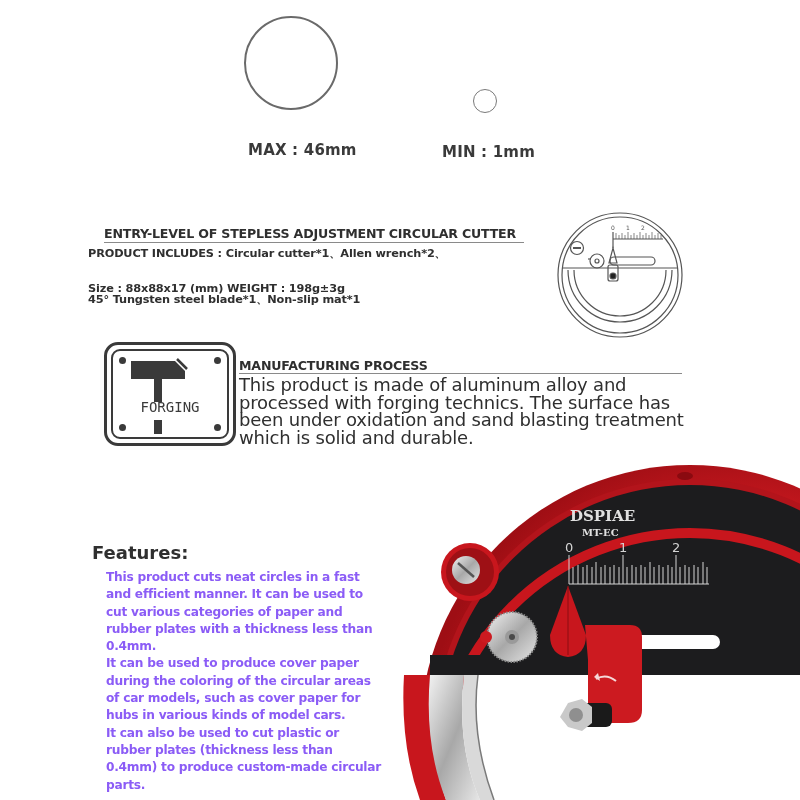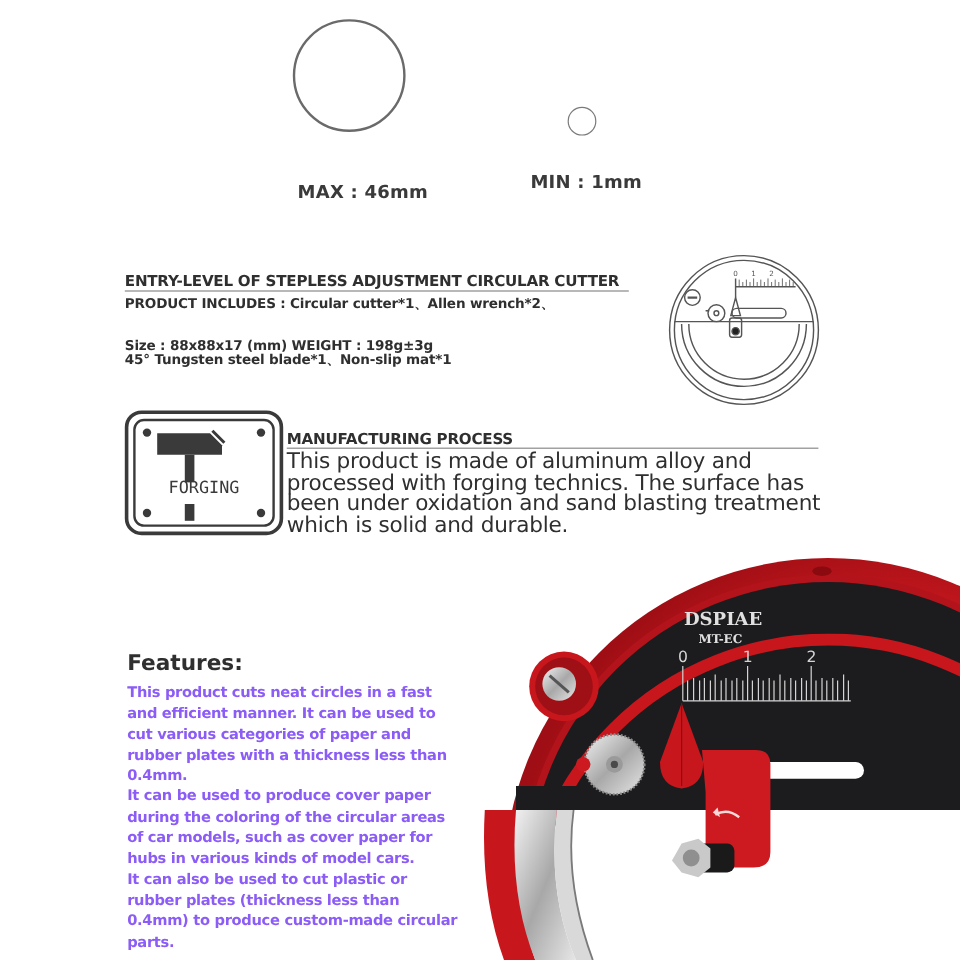--- a/index.html
+++ b/index.html
@@ -1,32 +1,32 @@
 <!DOCTYPE html>
 <html><head>
 <meta charset="utf-8">
 <style>
   html,body{margin:0;padding:0;background:#ffffff;}
   body{width:800px;height:800px;position:relative;overflow:hidden;font-family:"DejaVu Sans",sans-serif;color:#2f2f2f;}
   .abs{position:absolute;}
   .size-label{font-weight:bold;font-size:15px;color:#3a3a3a;letter-spacing:0.2px;}
   .spec-title{left:104px;top:226px;width:420px;font-weight:bold;font-size:12.6px;color:#2f2f2f;border-bottom:1.5px solid #8a8a8a;padding-bottom:1px;white-space:nowrap;letter-spacing:-0.2px;}
-  .spec-line{left:104px;font-weight:bold;font-size:11.3px;color:#2f2f2f;white-space:nowrap;letter-spacing:-0.15px;}
+  .spec-line{left:88px;font-weight:bold;font-size:11.3px;color:#2f2f2f;white-space:nowrap;letter-spacing:-0.15px;}
   .mfg-title{left:239px;top:358px;width:443px;font-weight:bold;font-size:12.6px;border-bottom:1.5px solid #8a8a8a;padding-bottom:0px;letter-spacing:-0.2px;}
   .mfg-body{left:239px;top:376px;width:450px;font-weight:normal;font-size:18px;line-height:17.5px;letter-spacing:-0.2px;color:#2f2f2f;}
-  .feat-title{left:106px;top:542px;font-weight:bold;font-size:18px;color:#2f2f2f;text-align:center;}
+  .feat-title{left:92px;top:542px;font-weight:bold;font-size:18px;color:#2f2f2f;text-align:center;}
   .feat-body{left:106px;top:569px;width:280px;font-weight:bold;font-size:12.2px;line-height:17.3px;letter-spacing:-0.25px;color:#8b5cf6;}
   .feat-body p{margin:0;}
 </style>
 </head>
 <body>
 
 <div class="abs" style="left:244px;top:16px;width:94px;height:94px;border:2px solid #6a6a6a;border-radius:50%;box-sizing:border-box;"></div>
 <div class="abs" style="left:473px;top:89px;width:24px;height:24px;border:1.5px solid #7a7a7a;border-radius:50%;box-sizing:border-box;"></div>
-<div class="abs size-label" style="left:248px;top:151px;text-align:right;">MAX : 46mm</div>
+<div class="abs size-label" style="left:248px;top:141px;text-align:right;">MAX : 46mm</div>
 <div class="abs size-label" style="left:442px;top:143px;">MIN : 1mm</div>
 
 <div class="abs spec-title">ENTRY-LEVEL OF STEPLESS ADJUSTMENT CIRCULAR CUTTER</div>
 <div class="abs spec-line" style="top:246px;">PRODUCT INCLUDES : Circular cutter*1、Allen wrench*2、</div>
 <div class="abs spec-line" style="top:264px;margin-top:28px;">45° Tungsten steel blade*1、Non-slip mat*1</div>
 <div class="abs spec-line" style="top:282px;">Size :  88x88x17 (mm)   WEIGHT :  198g±3g</div>
 
 <svg class="abs" style="left:550px;top:208px;" width="140" height="136" viewBox="0 0 140 136">
   <g fill="none" stroke="#555" stroke-width="1.2">
     <circle cx="70" cy="67" r="62"></circle>

